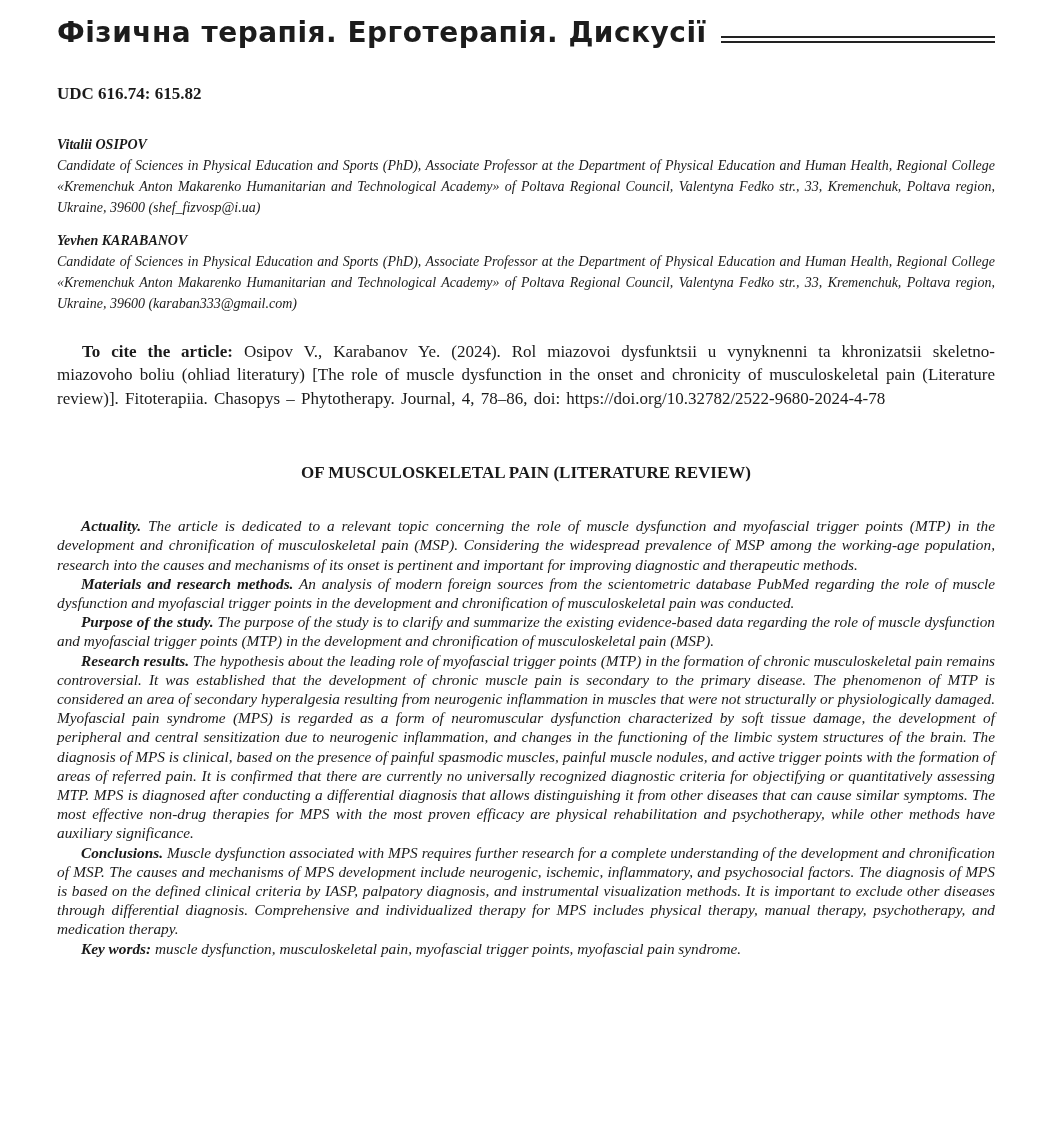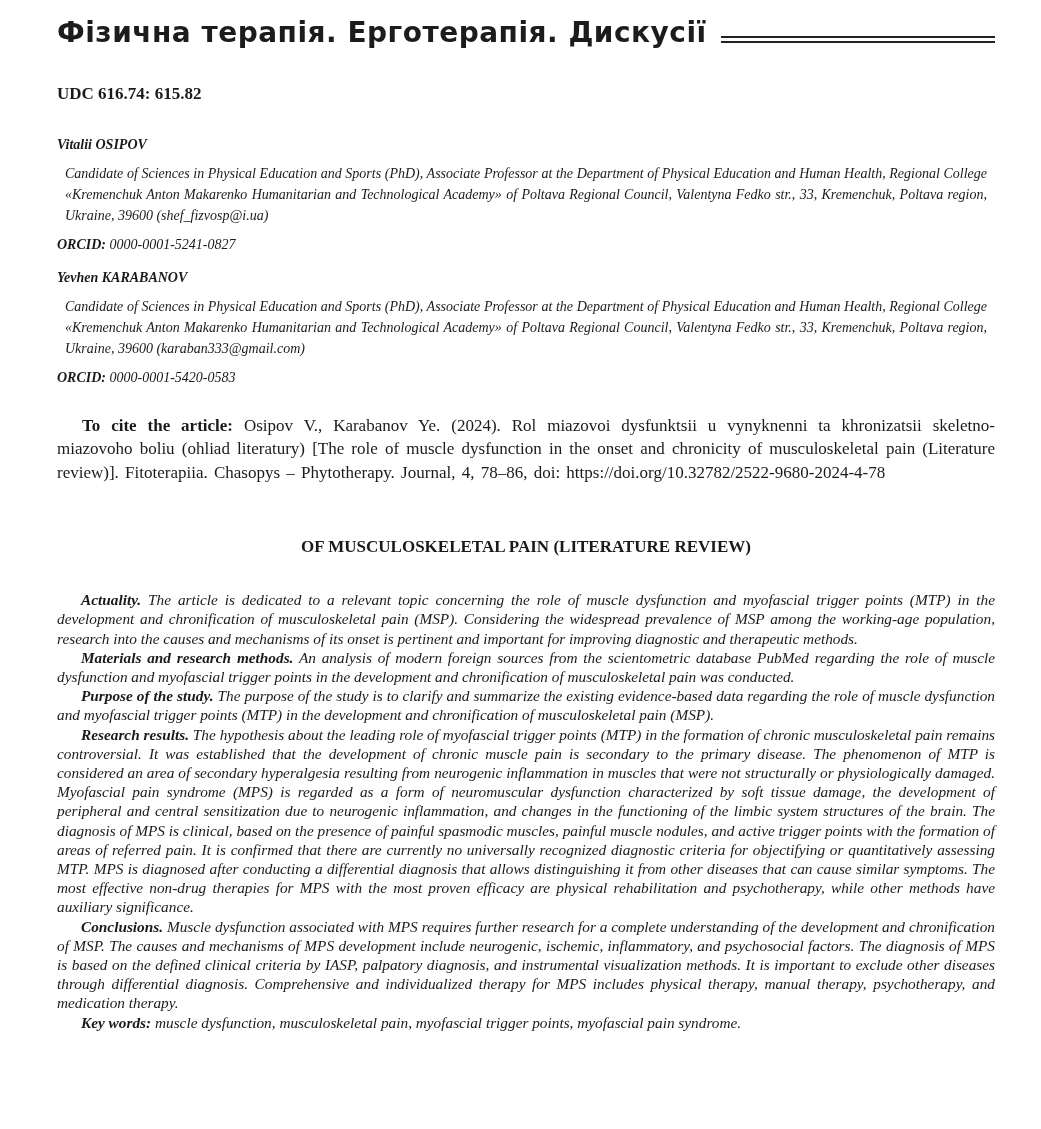--- a/index.html
+++ b/index.html
@@ -46,21 +46,21 @@
   
   .author-block {
     font-style: italic;
     font-size: 14px;
     line-height: 21px;
   }
   .author-block.first { margin-top: 30px; }
   .author-block.second { margin-top: 12px; }
   .author-name { font-weight: bold; }
   .author-affiliation {
-    margin: 8px;
+    margin: 0;
     text-align: justify;
   }
   .orcid-line { margin: 0; }
   .orcid-label { font-weight: bold; }
   
   .citation {
     margin: 26px 0 0 0;
     font-size: 17px;
     line-height: 23.5px;
     text-align: justify;
@@ -99,27 +99,25 @@
   <div class="rubric">
     <span class="rubric-title">Фізична терапія. Ерготерапія. Дискусії</span>
     <div class="rubric-rule"></div>
   </div>
 
   <p class="udc">UDC 616.74: 615.82</p>
 
   <div class="author-block first">
     <div class="author-name">Vitalii OSIPOV</div>
     <p class="author-affiliation">Candidate of Sciences in Physical Education and Sports (PhD), Associate Professor at the Department of Physical Education and Human Health, Regional College «Kremenchuk Anton Makarenko Humanitarian and Technological Academy» of Poltava Regional Council, Valentyna Fedko str., 33, Kremenchuk, Poltava region, Ukraine, 39600 (shef_fizvosp@i.ua)</p>
-    <p class="orcid-line"><span class="orcid-label">ORCID:</span> <span>0000-0001-5241-0827</span></p>
   </div>
 
   <div class="author-block second">
     <div class="author-name">Yevhen KARABANOV</div>
     <p class="author-affiliation">Candidate of Sciences in Physical Education and Sports (PhD), Associate Professor at the Department of Physical Education and Human Health, Regional College «Kremenchuk Anton Makarenko Humanitarian and Technological Academy» of Poltava Regional Council, Valentyna Fedko str., 33, Kremenchuk, Poltava region, Ukraine, 39600 (karaban333@gmail.com)</p>
-    <p class="orcid-line"><span class="orcid-label">ORCID:</span> <span>0000-0001-5420-0583</span></p>
   </div>
 
   <p class="citation"><span class="citation-label">To cite the article:</span> <span>Osipov V., Karabanov Ye. (2024). Rol miazovoi dysfunktsii u vynyknenni ta khronizatsii skeletno-miazovoho boliu (ohliad literatury) [The role of muscle dysfunction in the onset and chronicity of musculoskeletal pain (Literature review)].</span> <span class="journal-name">Fitoterapiia. Chasopys – Phytotherapy. Journal</span><span>, 4, 78–86, doi: https://doi.org/10.32782/2522-9680-2024-4-78</span></p>
 
   <h1 class="article-title"><br><span>OF MUSCULOSKELETAL PAIN (LITERATURE REVIEW)</span></h1>
 
   <div class="abstract">
     <p><span class="section-label">Actuality.</span> <span>The article is dedicated to a relevant topic concerning the role of muscle dysfunction and myofascial trigger points (MTP) in the development and chronification of musculoskeletal pain (MSP). Considering the widespread prevalence of MSP among the working-age population, research into the causes and mechanisms of its onset is pertinent and important for improving diagnostic and therapeutic methods.</span></p>
     <p><span class="section-label">Materials and research methods.</span> <span>An analysis of modern foreign sources from the scientometric database PubMed regarding the role of muscle dysfunction and myofascial trigger points in the development and chronification of musculoskeletal pain was conducted.</span></p>
     <p><span class="section-label">Purpose of the study.</span> <span>The purpose of the study is to clarify and summarize the existing evidence-based data regarding the role of muscle dysfunction and myofascial trigger points (MTP) in the development and chronification of musculoskeletal pain (MSP).</span></p>

